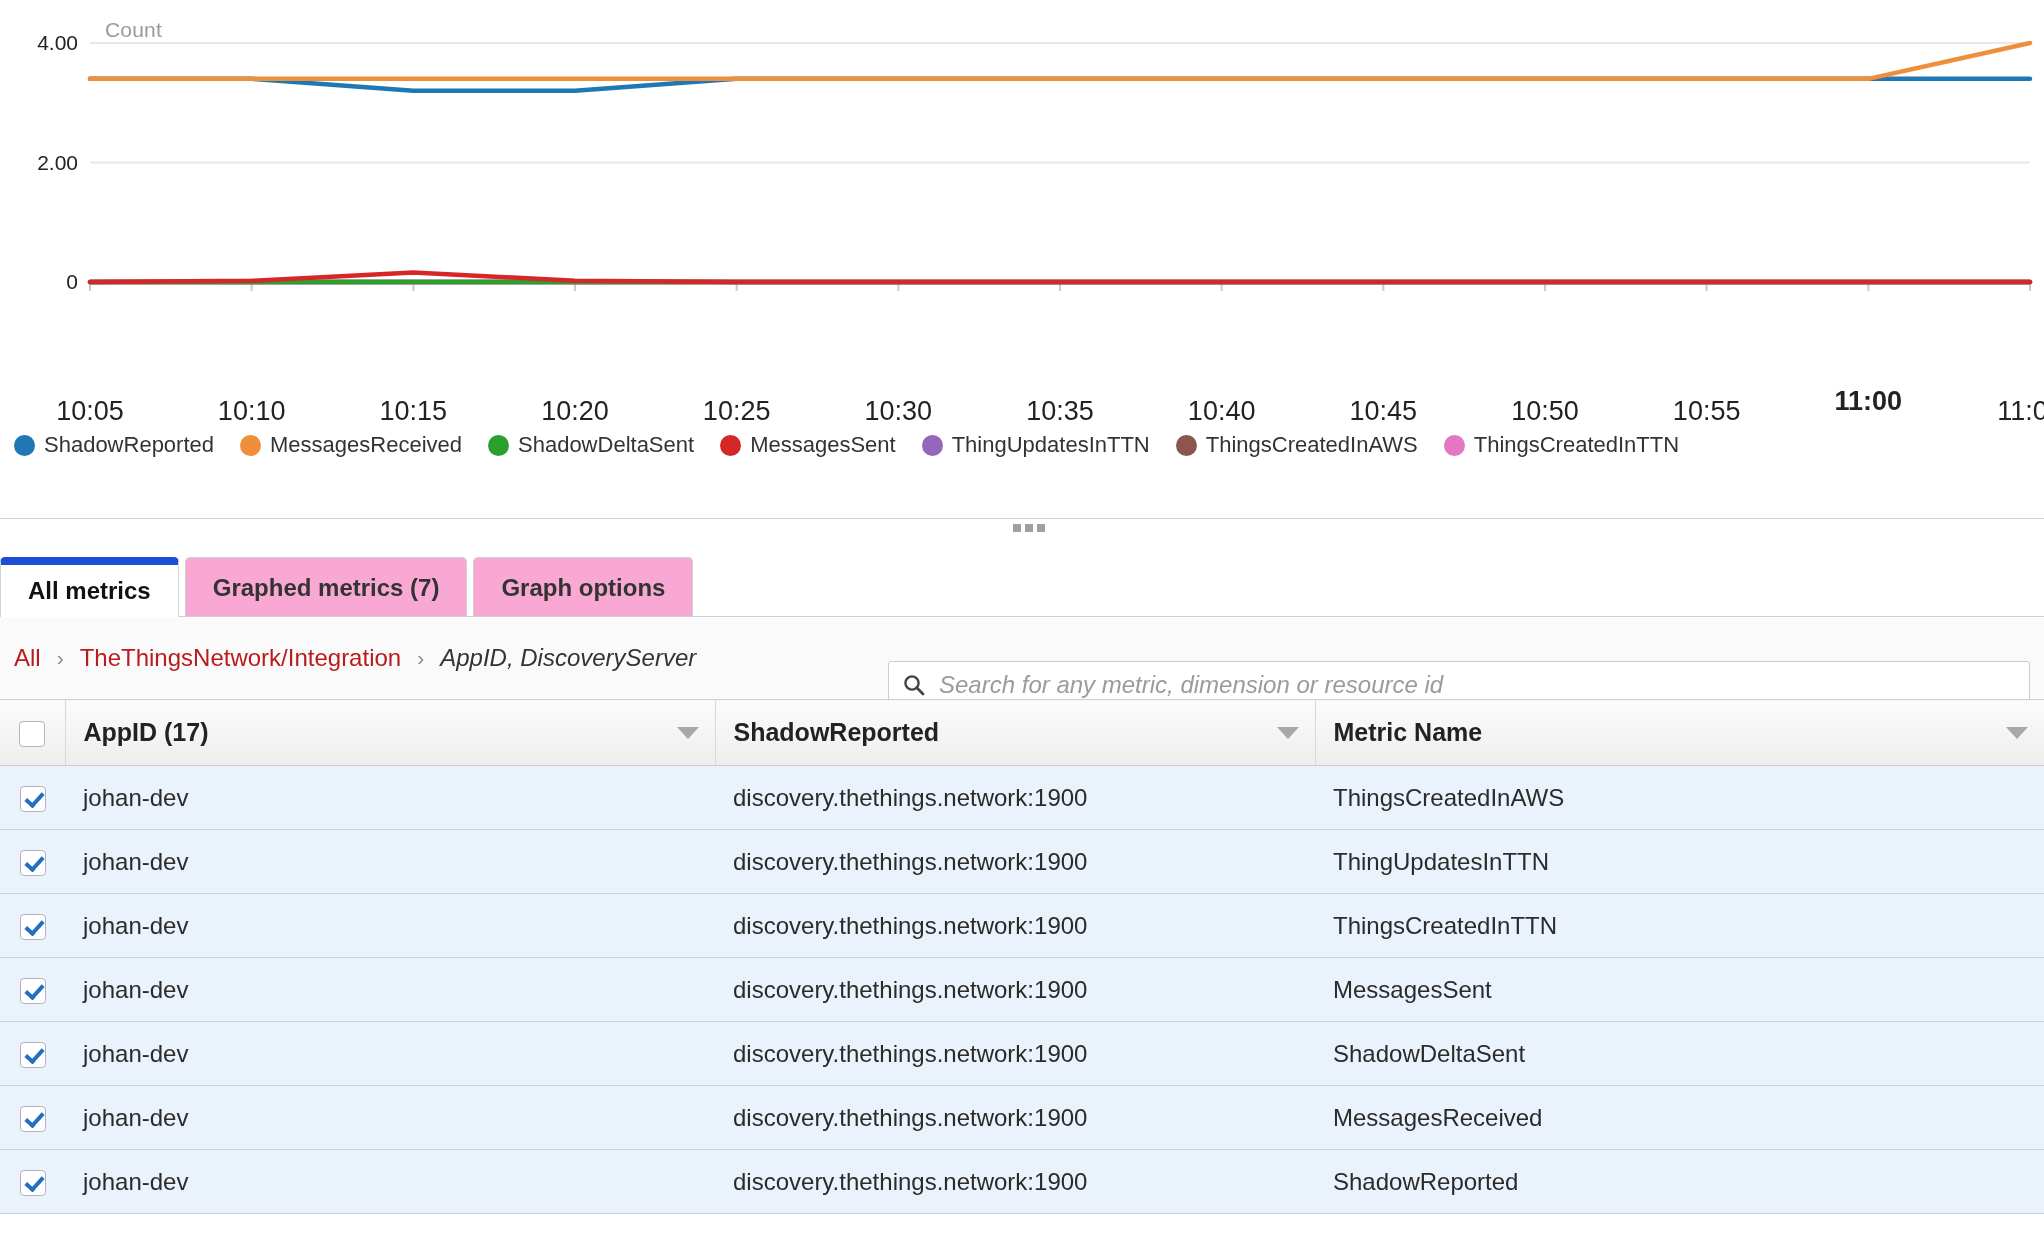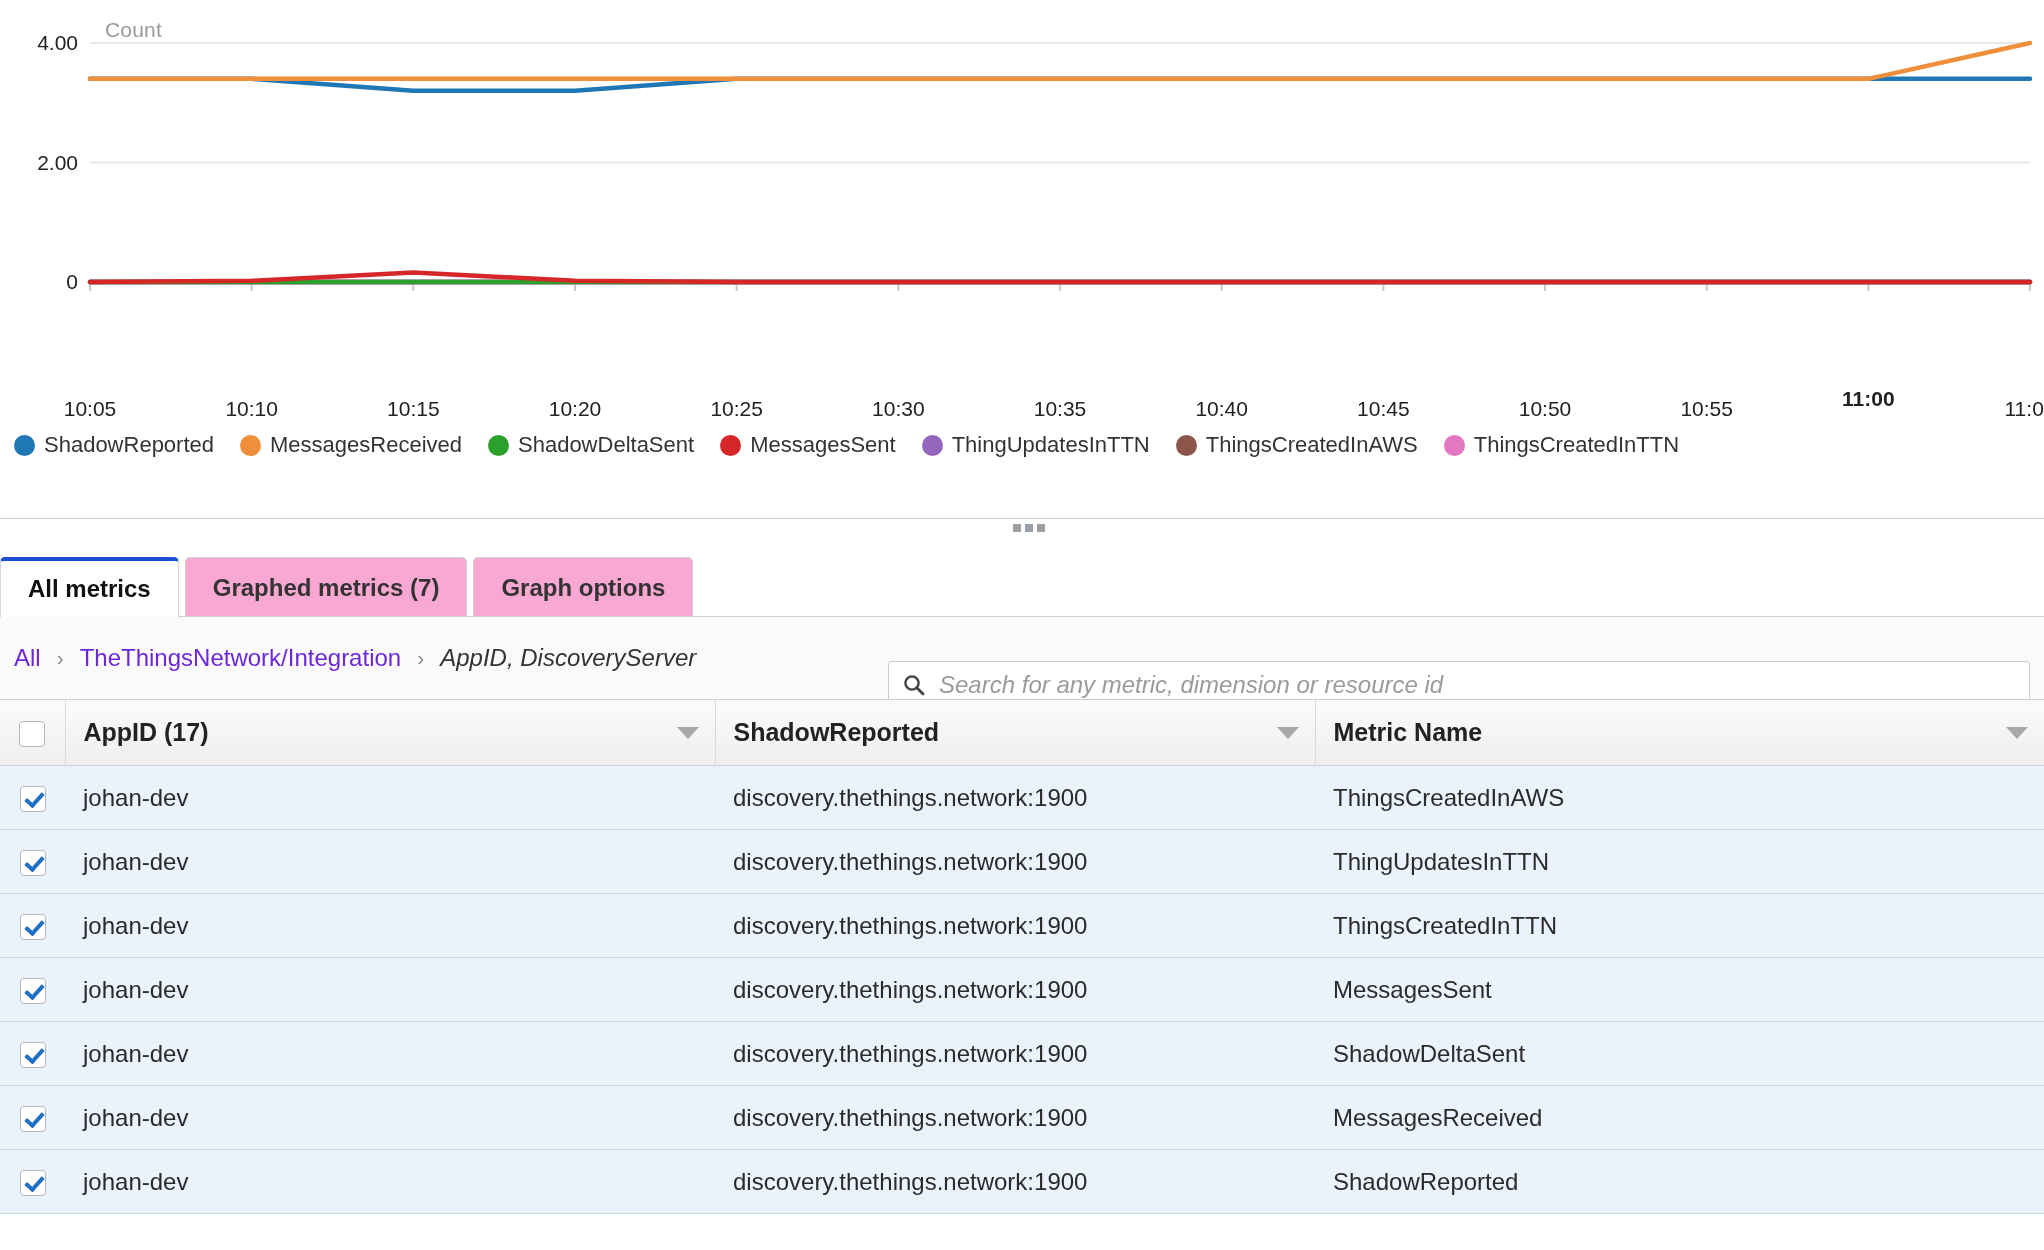--- a/index.html
+++ b/index.html
@@ -18,21 +18,21 @@
   .chart-svg-wrap { position:absolute; left:0; top:0; width:2044px; height:400px; }
   .axis-title {
     position:absolute; left:105px; top:18px;
     font-size:21px; color:#9a9a9a; letter-spacing:0.2px;
   }
   .y-label {
     position:absolute; right:0; font-size:21px; color:#222;
     text-align:right; width:84px; line-height:1;
   }
   .x-label {
-    position:absolute; font-size:21px; color:#222; text-align:center;
+    position:absolute; font-size:27px; color:#222; text-align:center;
     transform: translateX(-50%); line-height:1;
   }
   
   .legend {
     position:absolute; left:14px; top:434px;
     display:flex; align-items:center; gap:0px;
     white-space:nowrap;
   }
   .legend-item { display:flex; align-items:center; margin-right:26px; }
   .legend-swatch {
@@ -60,36 +60,36 @@
   }
   .tab {
     position:relative; float:left; height:60px;
     padding:0 27px; display:flex; align-items:center; justify-content:center;
     font-size:24px; font-weight:bold; color:#333;
     background:#f9a8d4; border:1px solid #cfcfcf; border-bottom:none;
     border-radius:5px 5px 0 0; margin-right:6px; cursor:pointer;
   }
   .tab.active {
     background:#ffffff; color:#111;
-    border-top:4px solid #1d4ed8;
+    border-top:8px solid #1d4ed8;
     border-left:1px solid #d5d5d5; border-right:1px solid #d5d5d5;
     z-index:3;
   }
   .tabs-baseline {
     position:absolute; left:0; top:616px; width:2044px; height:1px; background:#cfcfcf;
   }
 
   
   .crumb-row {
     position:absolute; left:0; top:617px; width:2044px; height:82px;
     background:#fafafa; display:flex; align-items:center;
   }
   .crumbs { display:flex; align-items:center; padding-left:14px; }
   .crumb { font-size:24px; color:#3b5998; cursor:pointer; white-space:nowrap; }
-  .crumb.link { color:#6d28d9; }
+  .crumb.link { color:#b91c1c; }
   .crumb.current { color:#333; cursor:default;font-style:italic; }
   .crumb-sep { font-size:21px; color:#888; margin:0 16px; }
   .search-box {
     position:absolute; left:888px; top:661px;
     width:1142px; height:48px;
     background:#fff; border:1px solid #ccc; border-radius:3px;
     display:flex; align-items:center; padding:0 14px;
   }
   .search-icon { flex:none; margin-right:12px; width:22px; height:22px; }
   .search-input {

